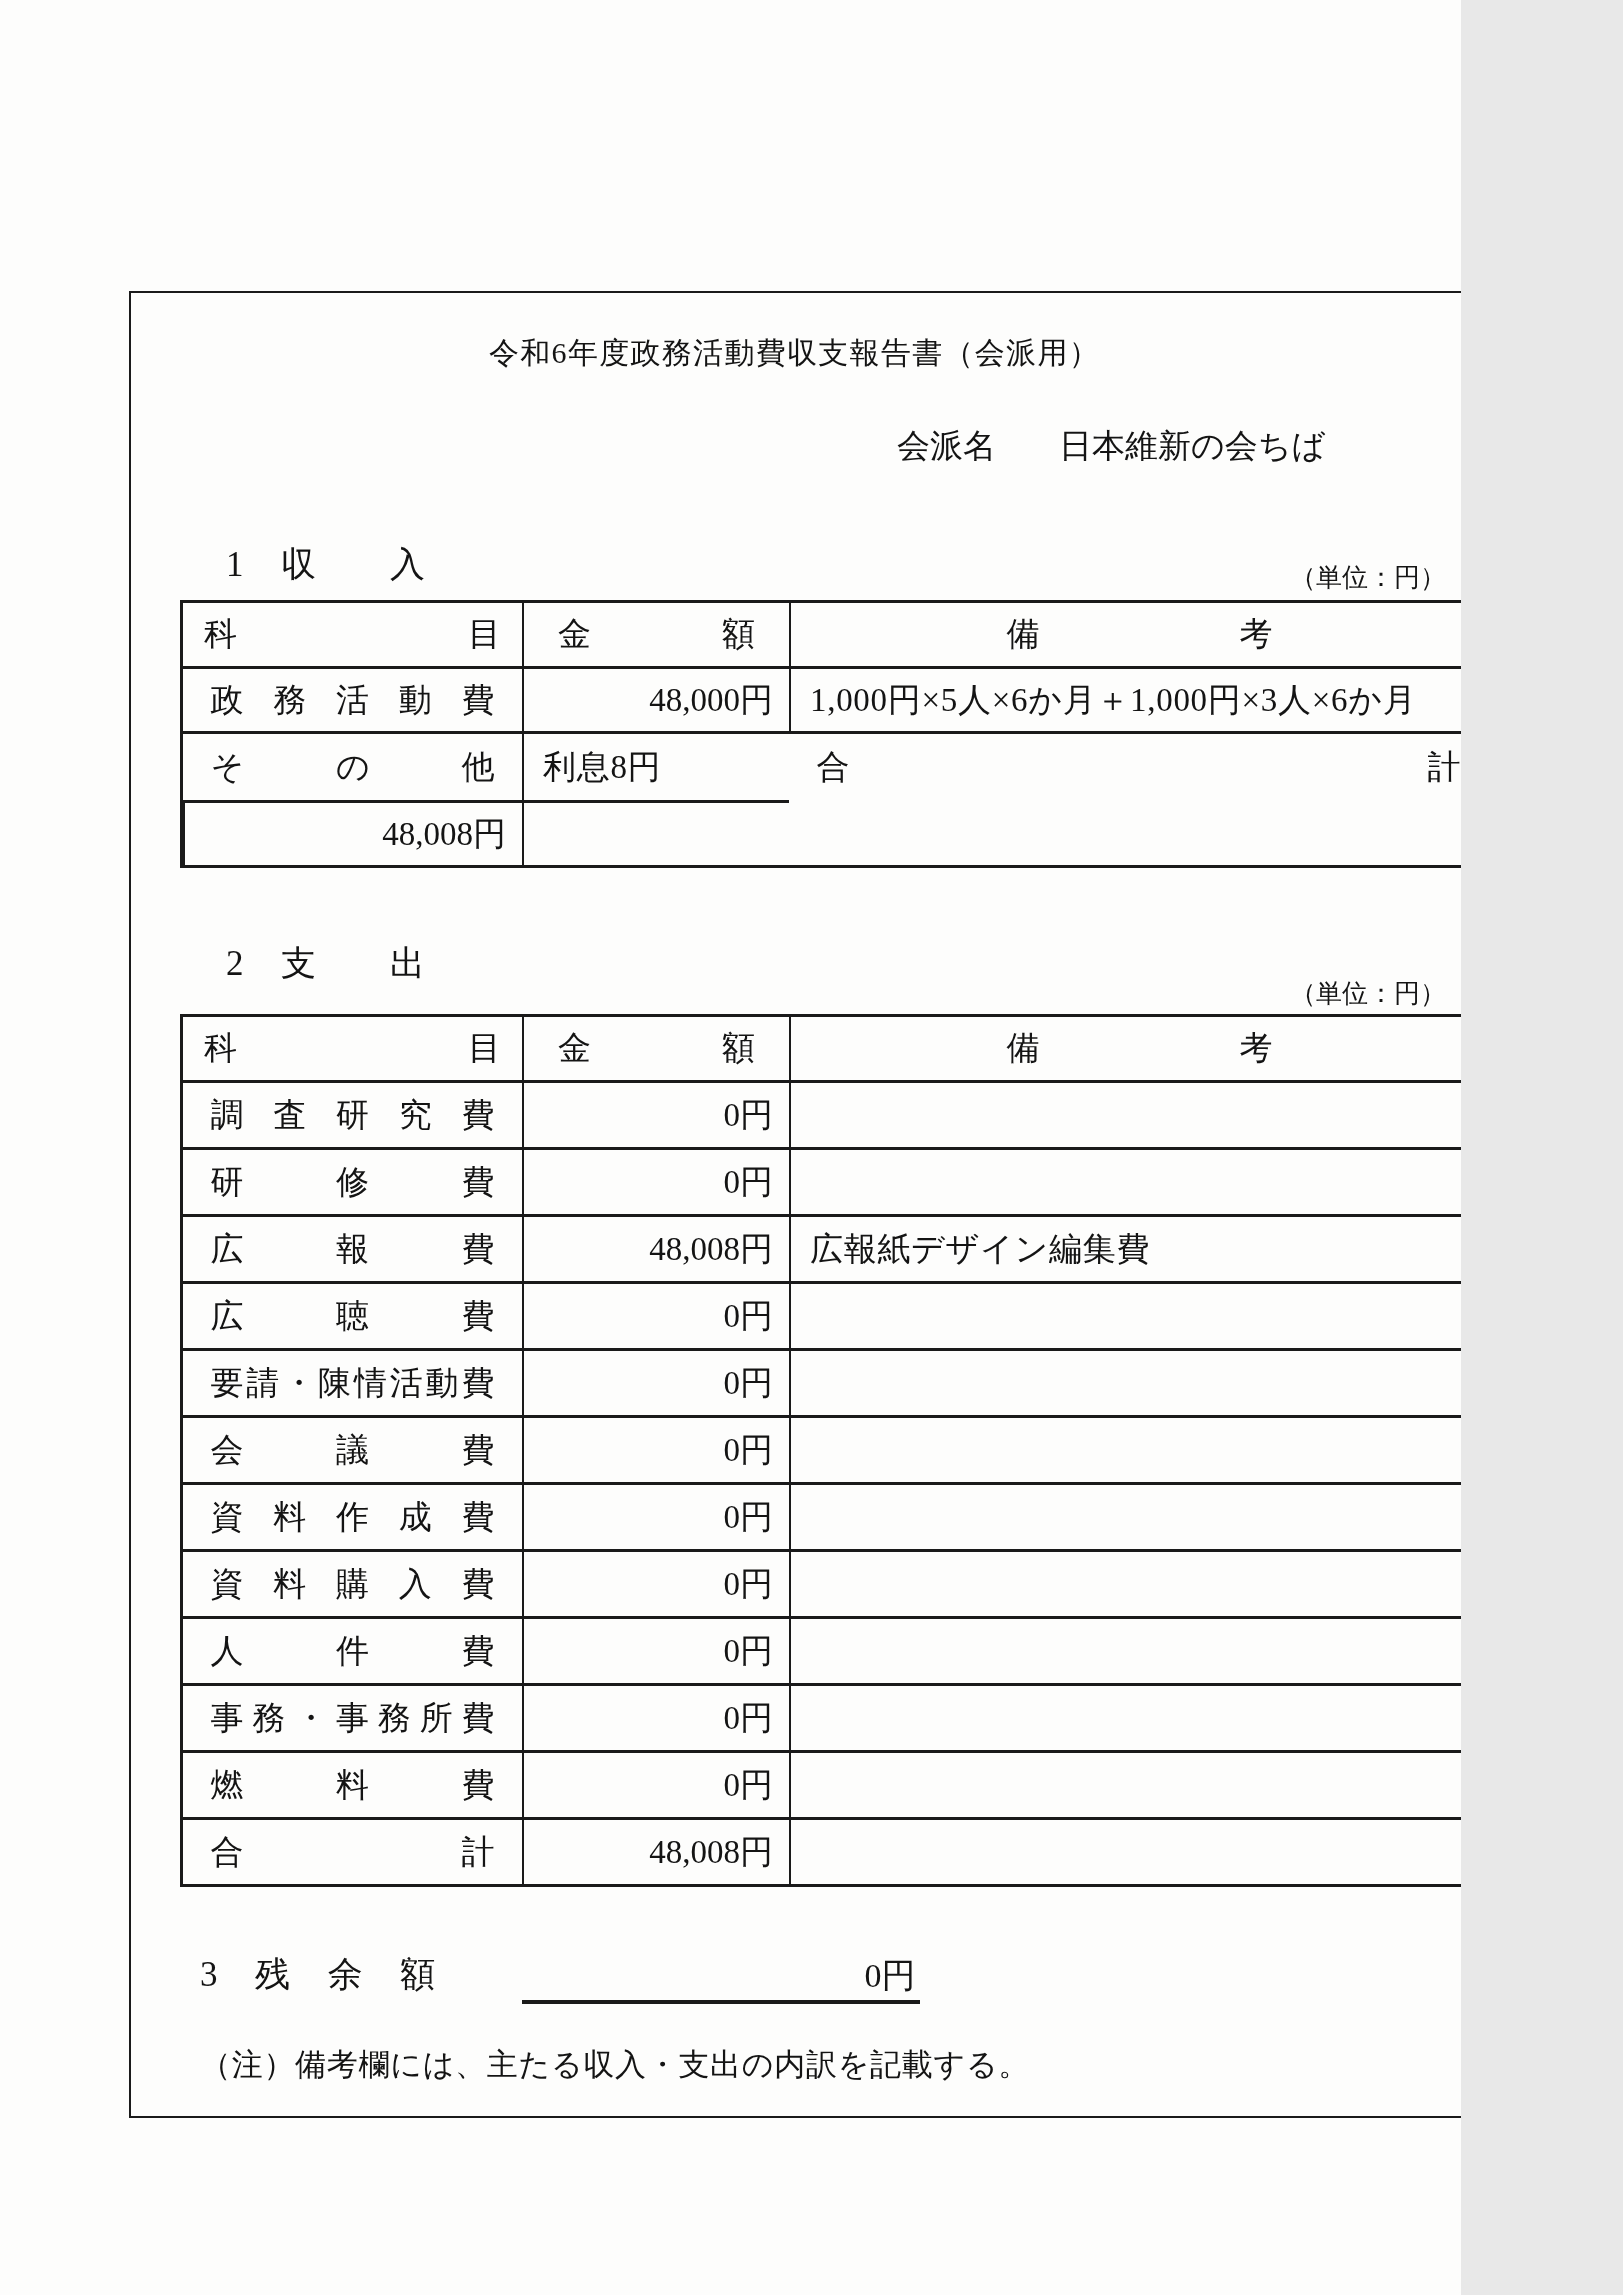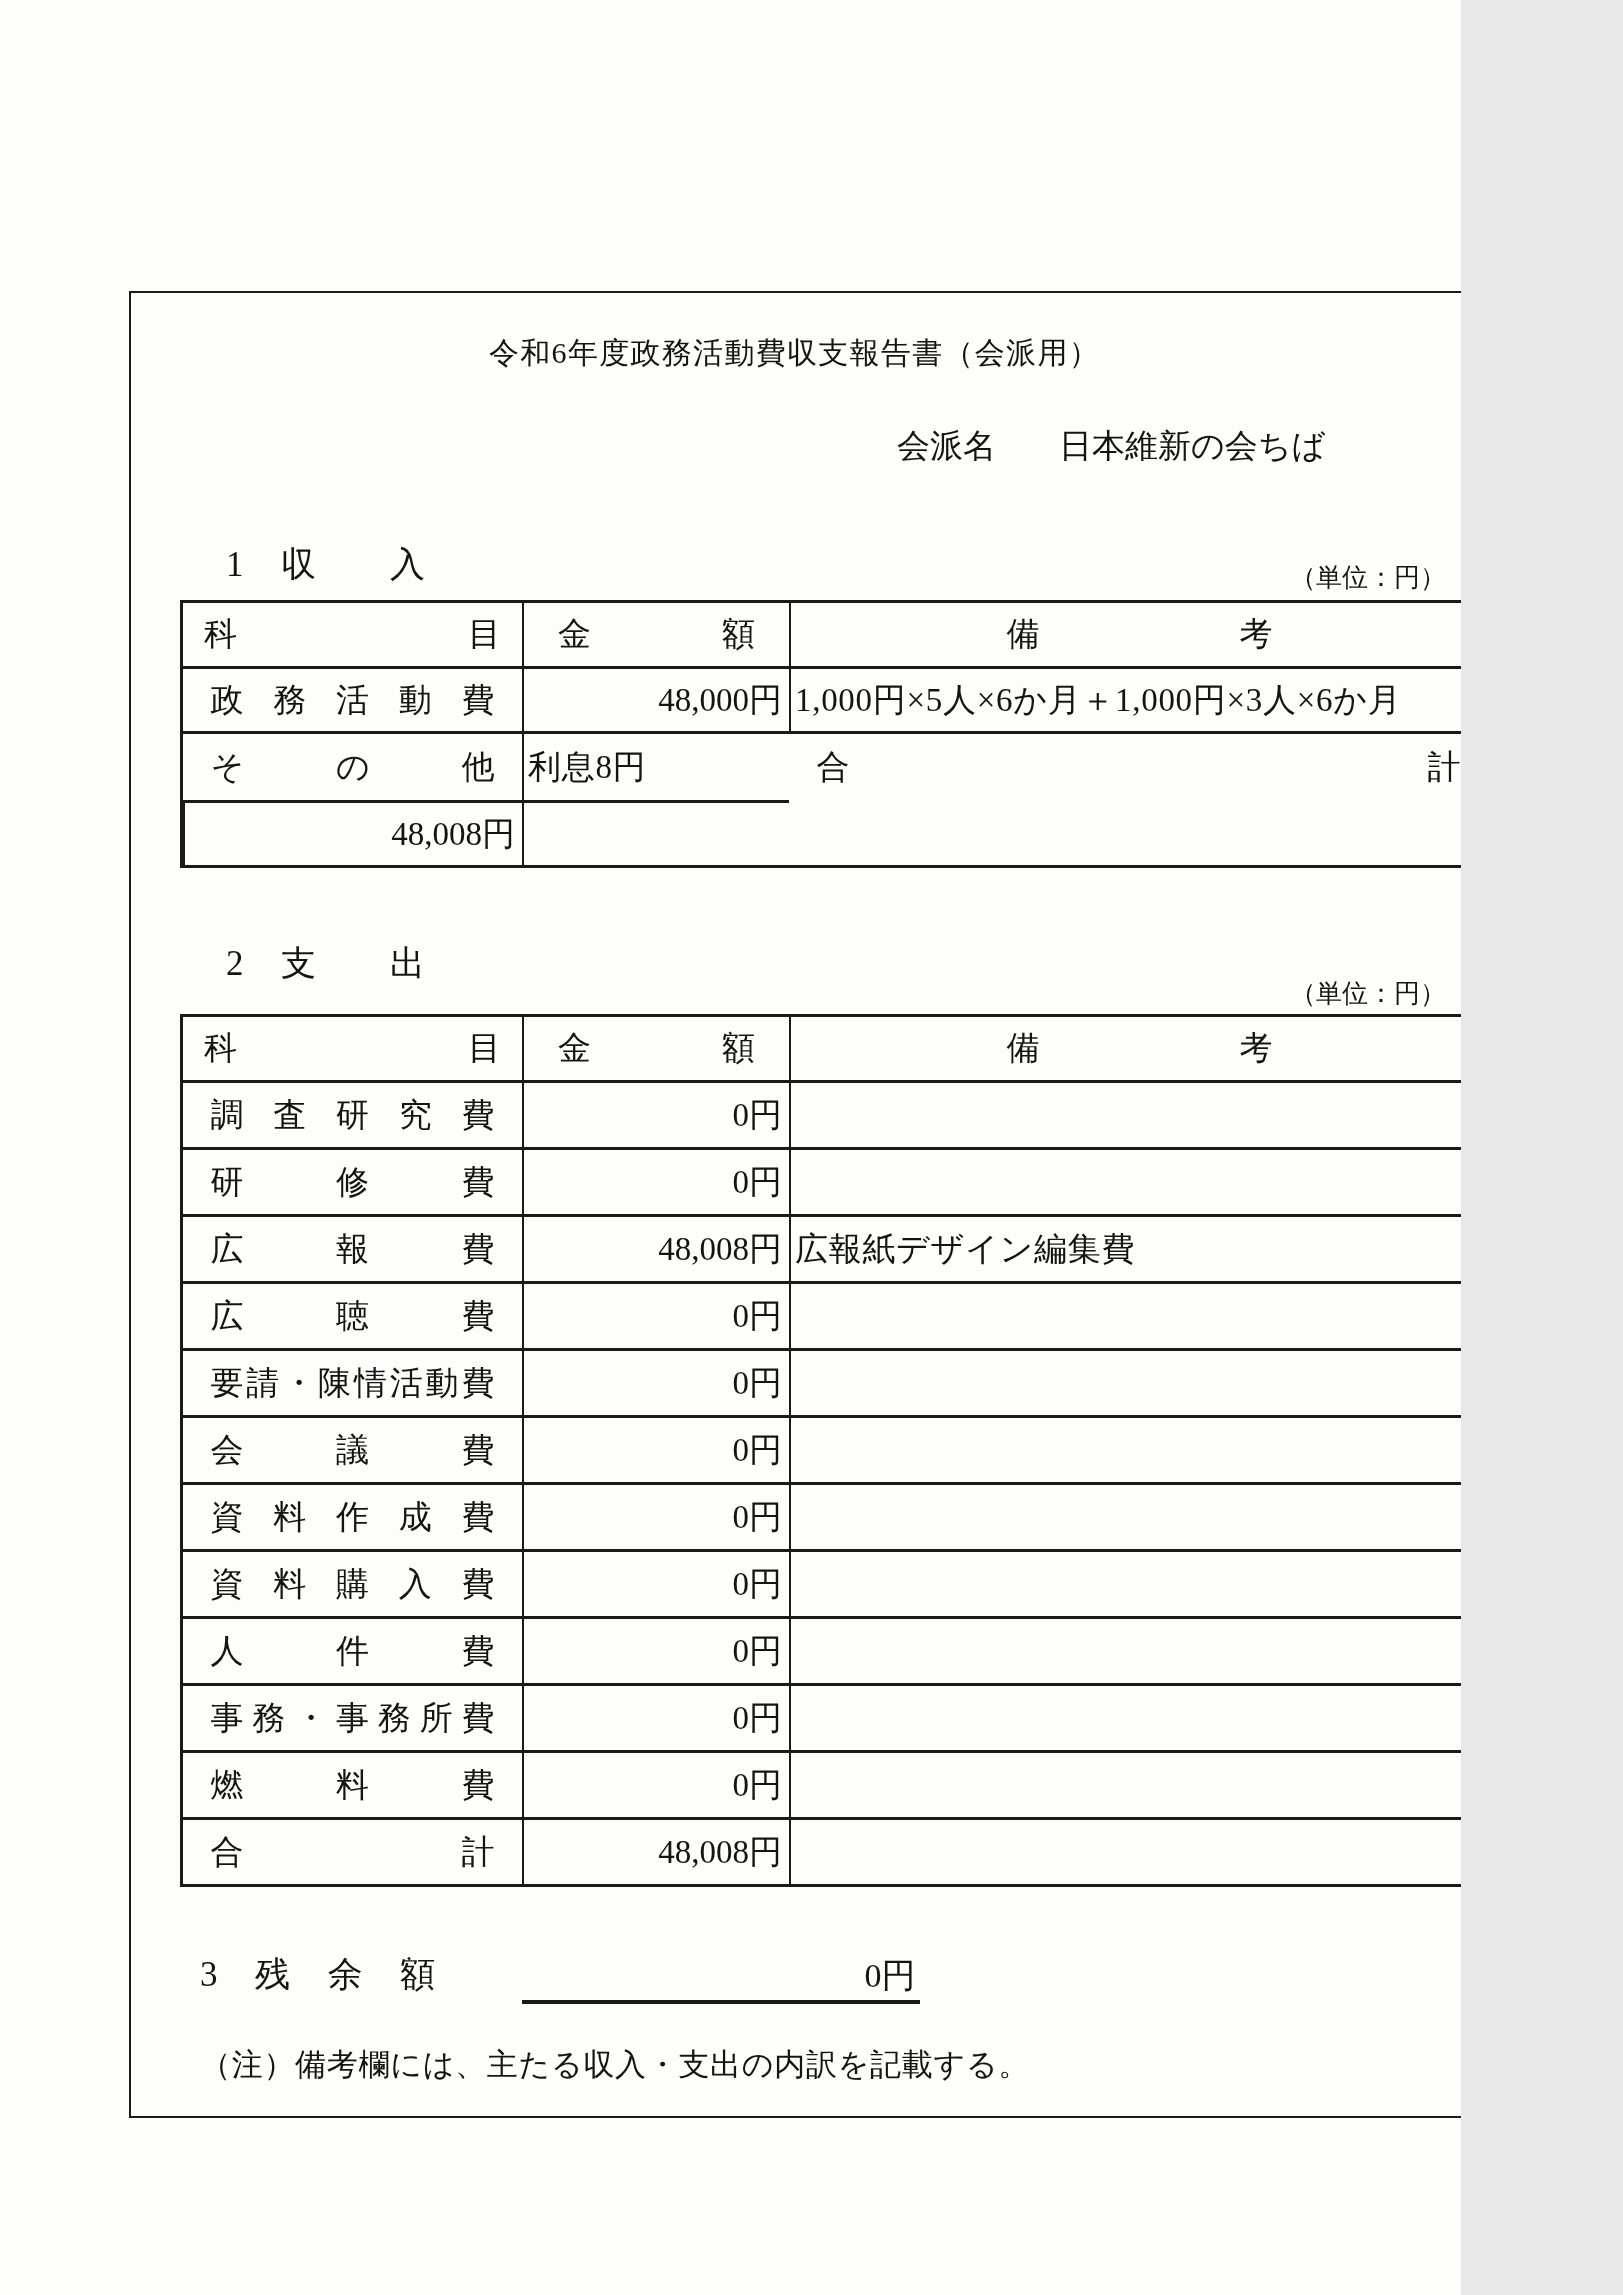--- a/index.html
+++ b/index.html
@@ -77,26 +77,26 @@
   .cell.r0 { border-top: none; }
 
   
   .justify-chars { justify-content: space-between; padding: 0 27.5px; }
   .hdr-subject   { justify-content: space-between; padding: 0 21px; }
   .hdr-amount    { justify-content: space-between; padding: 0 34px; }
   .hdr-remarks   { justify-content: center; gap: 200px; }
 
   .amt {
     justify-content: flex-end;
-    padding-right: 7px;
+    padding-right: 16px;
     font-size: 33px;
   }
   .rem {
     justify-content: flex-start;
-    padding-left: 4px;
+    padding-left: 19px;
     letter-spacing: 0.7px;
     font-size: 33px;
     white-space: pre;
   }
 
   .balance-amount {
     position: absolute;
     left: 522px; top: 1953px;
     width: 396px;
     font-size: 34px;

